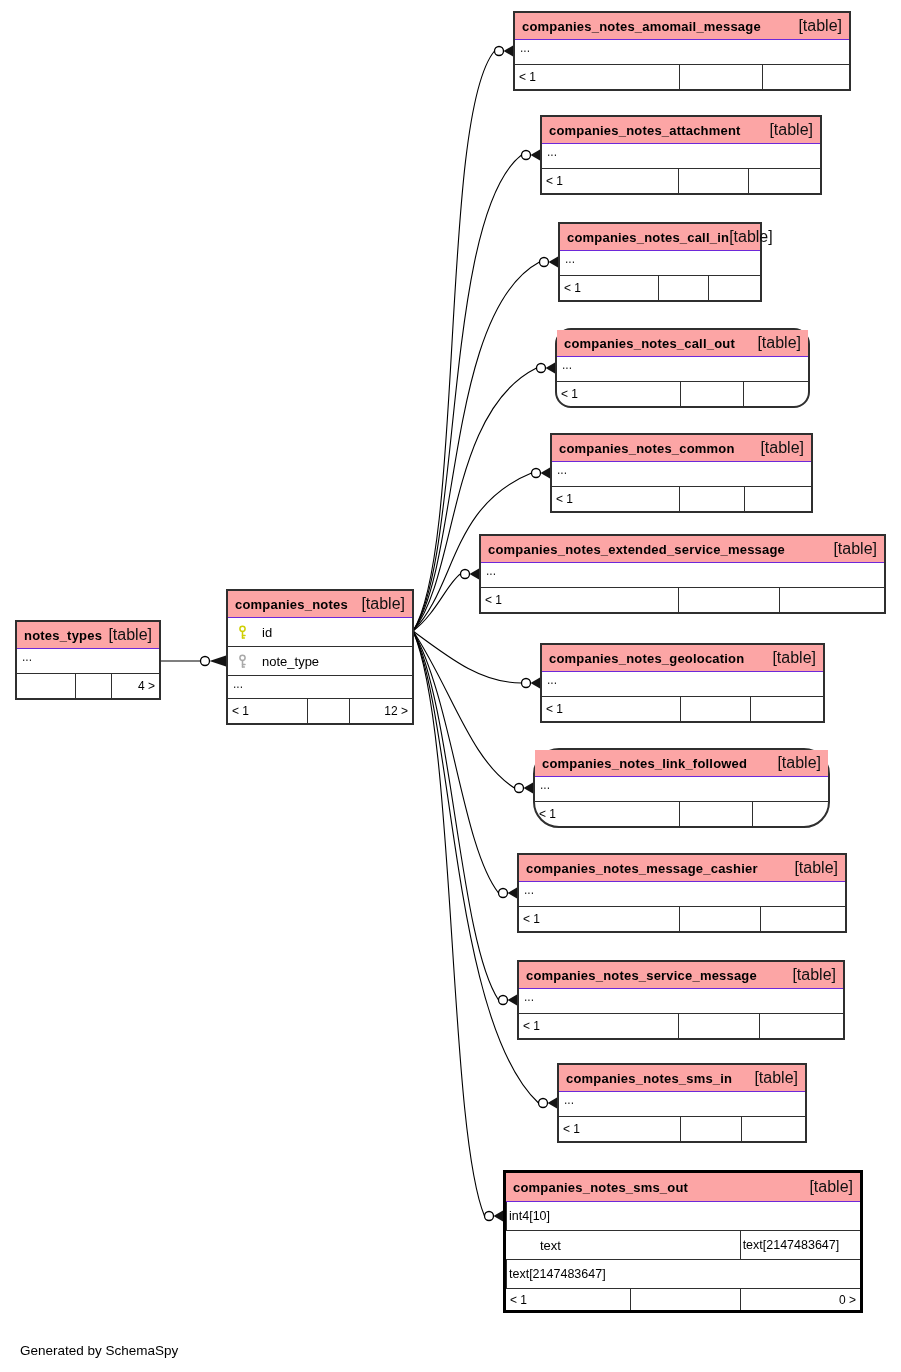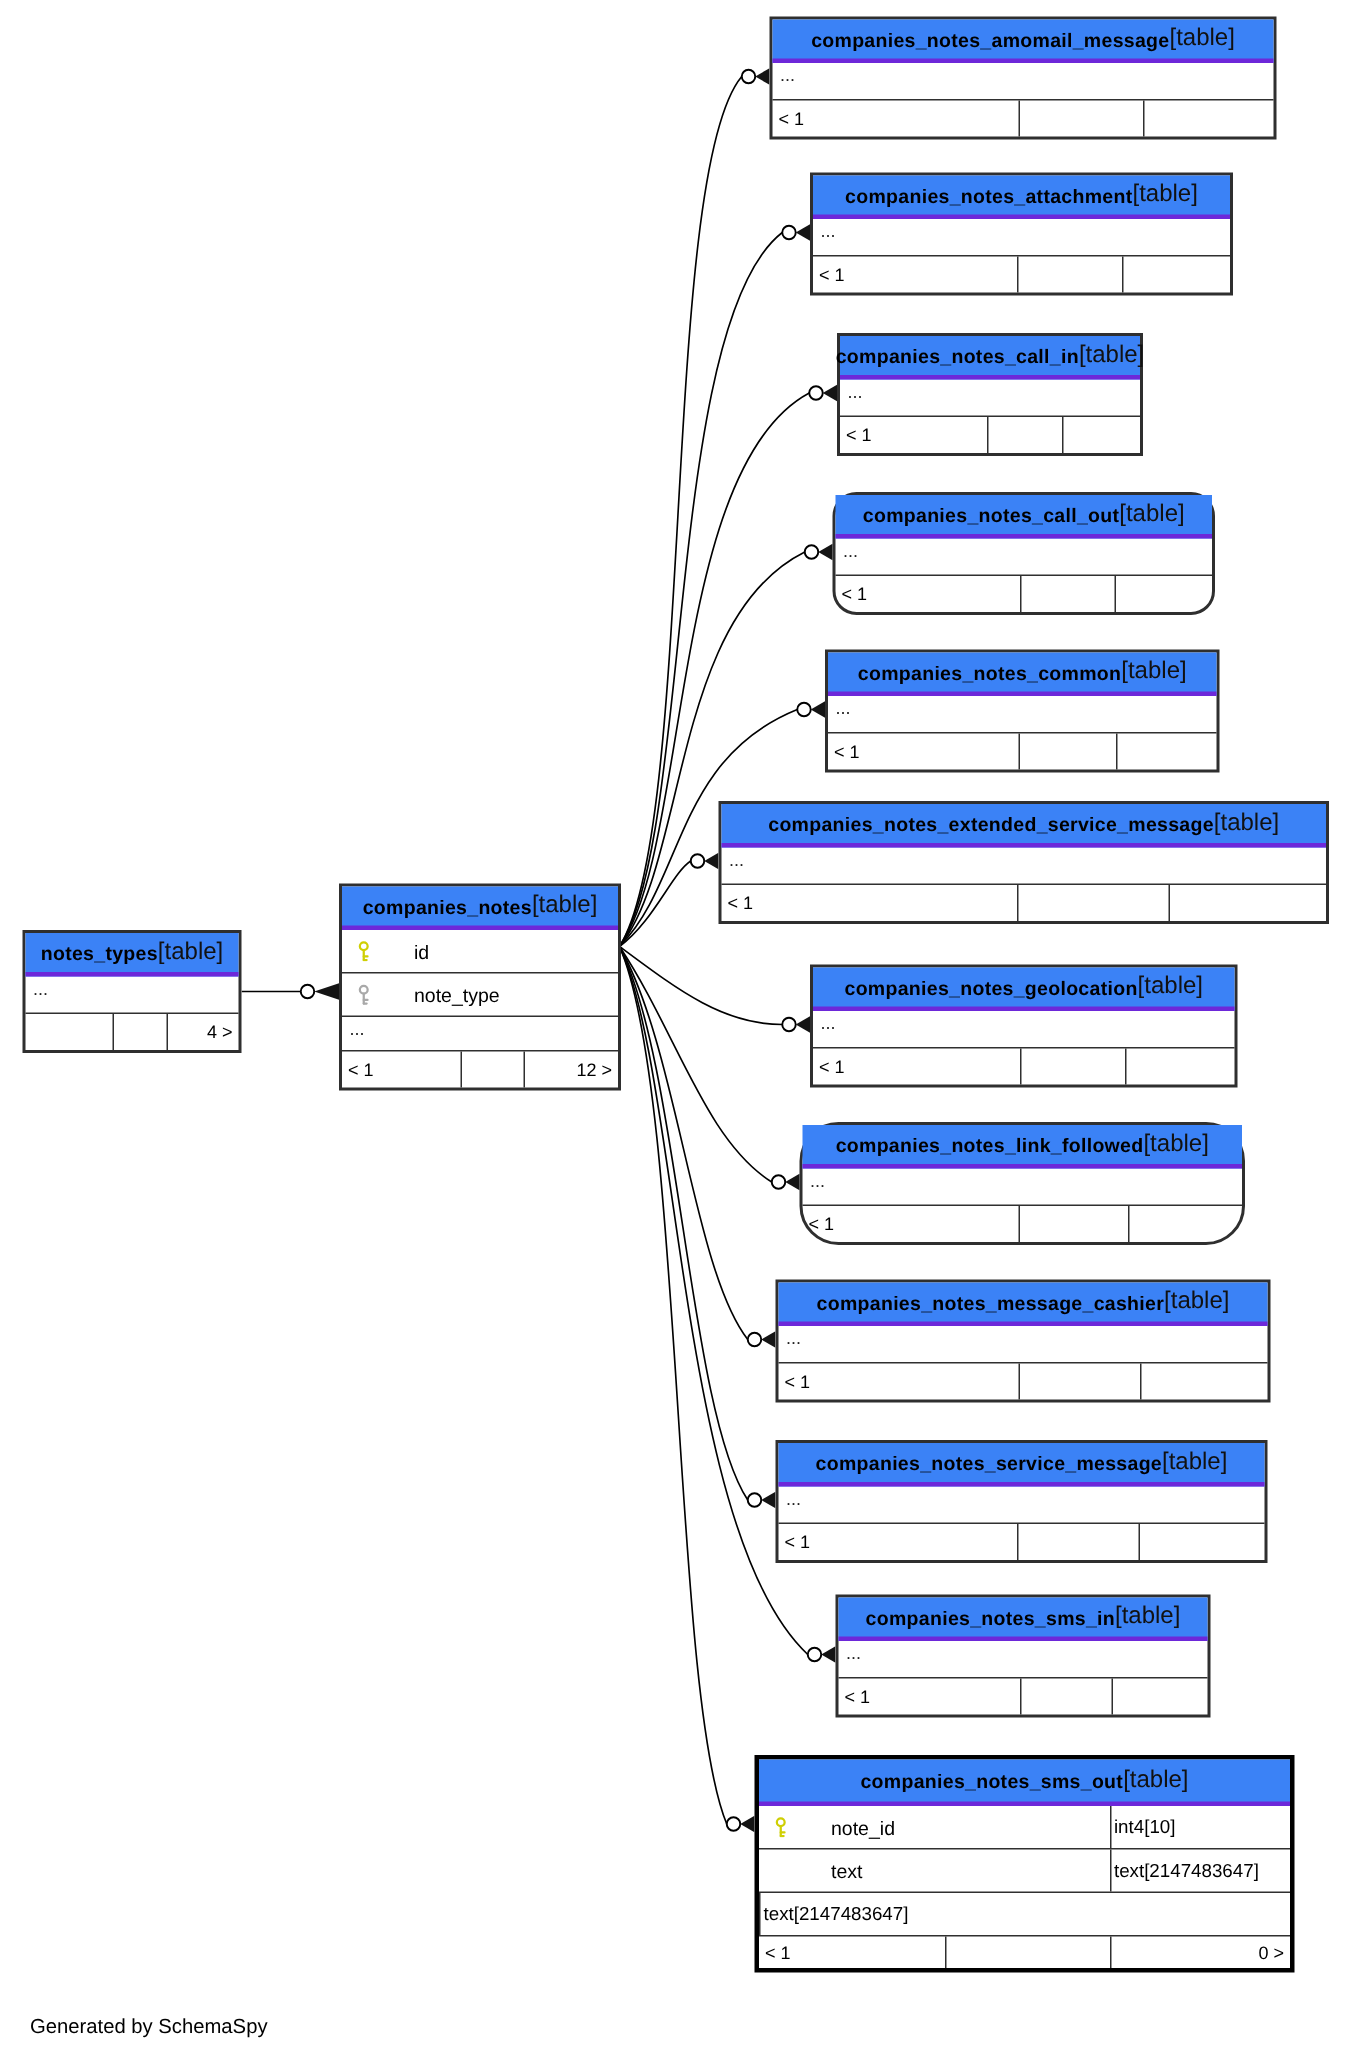--- a/index.html
+++ b/index.html
@@ -1,31 +1,31 @@
 <!DOCTYPE html>
 <html><head>
 <meta charset="utf-8">
 <style>
   html,body{margin:0;padding:0;background:#fff;}
   .canvas{position:relative;width:901px;height:1372px;background:#fff;overflow:hidden;
           font-family:"Liberation Sans","DejaVu Sans",sans-serif;color:#000;}
   #edges{position:absolute;left:0;top:0;z-index:0;}
   .tbl{position:absolute;z-index:1;background:#fff;border:2px solid #2f2f2f;box-sizing:border-box;}
   .tbl.main{border:3px solid #000;}
-  .hdr{background:#3b82f6;border-bottom:3px solid #6d28d9;display:flex;justify-content:center;
+  .hdr{background:#fca5a5;border-bottom:1px solid #6d28d9;display:flex;justify-content:space-between;
        align-items:center;height:26px;padding:0 7px;font-size:13px;white-space:nowrap;}
   .main .hdr{height:28px;}
   .tname{font-weight:bold;letter-spacing:0.2px;}
   .ttag{font-weight:normal;font-size:16px;color:#111;}
   .erow{height:23px;border-bottom:1px solid #2f2f2f;font-size:12px;display:flex;align-items:flex-start;
         padding:1px 5px 0 5px;color:#222;}
   .cn-erow{height:21px;}
   .colrow{height:28px;border-bottom:1px solid #2f2f2f;display:flex;align-items:center;font-size:13px;}
   .keyspot{width:11px;margin-left:9px;flex:0 0 11px;display:flex;align-items:center;}
-  .colname{margin-left:28px;white-space:nowrap;text-align:right;}
+  .colname{margin-left:14px;white-space:nowrap;text-align:right;}
   .crow{display:flex;border-bottom:1px solid #2f2f2f;height:28px;font-size:13px;}
   .cname{width:66%;display:flex;align-items:center;box-sizing:border-box;}
   .ctype{width:34%;border-left:1px solid #2f2f2f;display:flex;align-items:center;
          padding:0 2px;font-size:12.5px;box-sizing:border-box;white-space:nowrap;}
   .foot{display:flex;height:24px;font-size:12px;align-items:stretch;}
   .main .foot{height:21px;}
   .fc{display:flex;align-items:center;padding:0 4px;box-sizing:border-box;border-left:1px solid #2f2f2f;}
   .fc:first-child{border-left:none;}
   .fc.right{justify-content:flex-end;}
   .f-child .fc:nth-child(1){width:49%;}
@@ -288,31 +288,20 @@
       <span class="fc right"></span>
     </div>
   </div>
 
   <div class="tbl main" style="left:503px;top:1170px;width:360px;">
     <div class="hdr">
       <span class="tname">companies_notes_sms_out</span>
       <span class="ttag">[table]</span>
     </div>
     <div class="crow">
-      <span class="cname">
-        <span class="keyspot">
-          <svg class="key y" viewBox="0 0 11 14">
-              <circle cx="5.5" cy="3.8" r="2.6"></circle>
-              <line x1="5.5" y1="6.4" x2="5.5" y2="13"></line>
-              <line x1="5.5" y1="10.6" x2="8" y2="10.6"></line>
-              <line x1="5.5" y1="13" x2="7.4" y2="13"></line>
-            </svg>
-        </span>
-        <span class="colname">note_id</span>
-      </span>
       <span class="ctype">int4[10]</span>
     </div>
     <div class="crow">
       <span class="cname">
         <span class="keyspot"></span>
         <span class="colname">text</span>
       </span>
       <span class="ctype">text[2147483647]</span>
     </div>
     <div class="crow">

